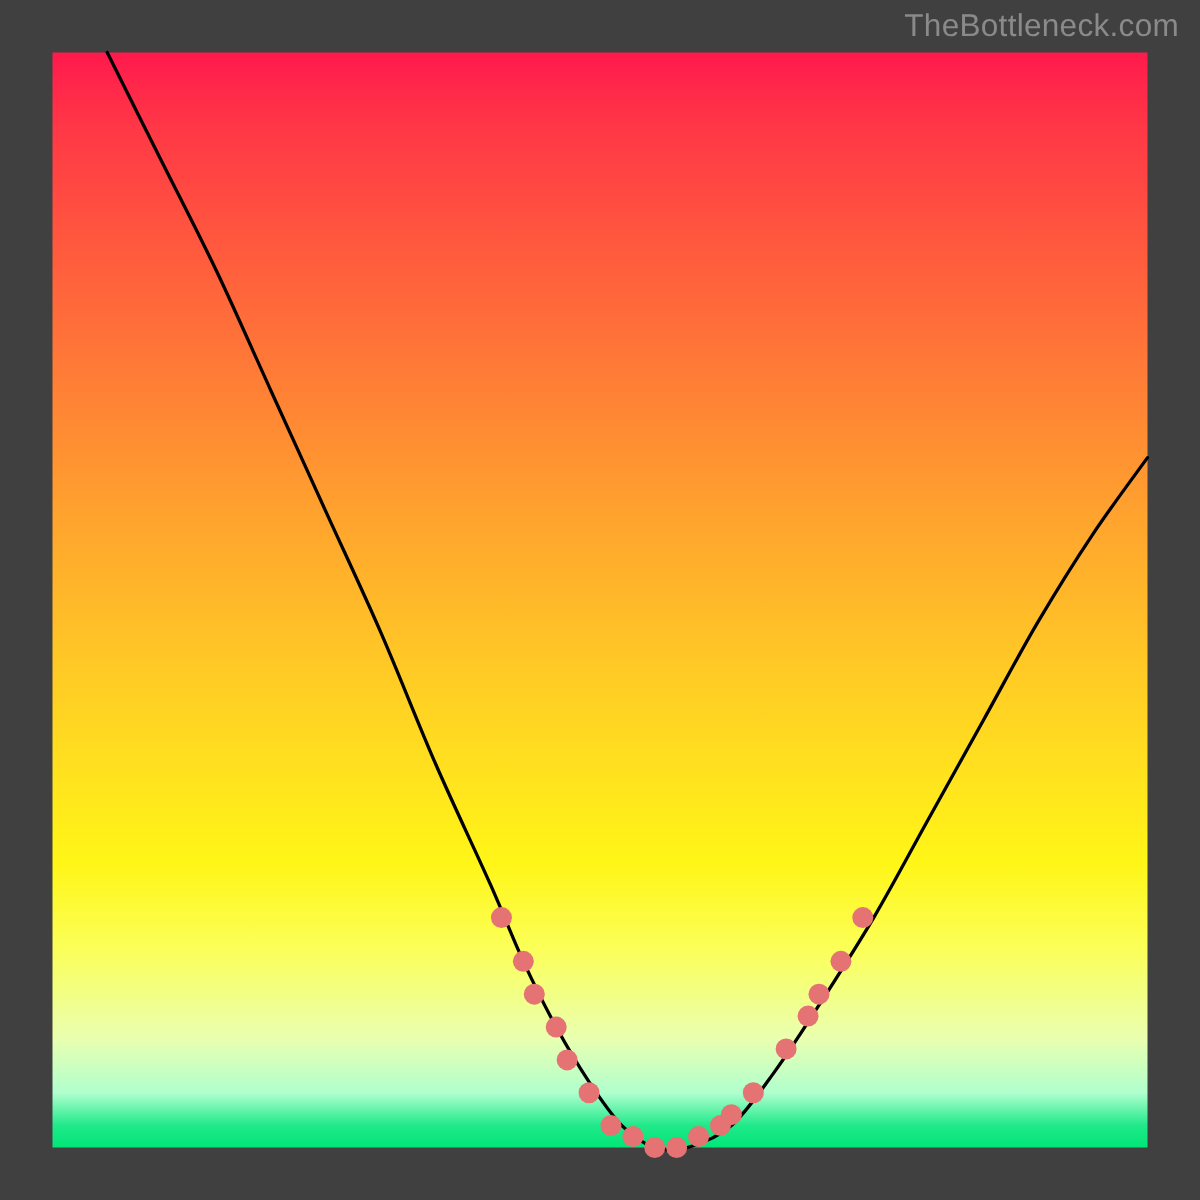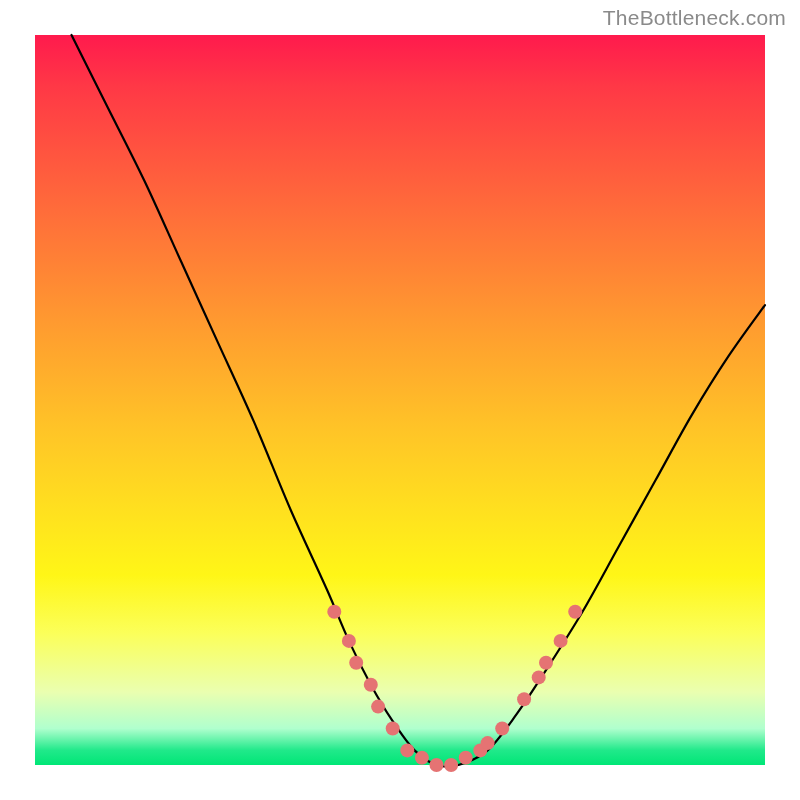--- a/index.html
+++ b/index.html
@@ -9,21 +9,21 @@
     height: 800px;
     background: #000;
     overflow: hidden;
   }
   .frame {
     position: absolute;
     left: 0;
     top: 0;
     width: 800px;
     height: 800px;
-    background: #ffffff;
+    background: #404040;
   }
   .plot {
     position: absolute;
     left: 35px;
     top: 35px;
     width: 730px;
     height: 730px;
     background: linear-gradient(to bottom,
       #ff1a4d 0%,
       #ff3846 7%,

